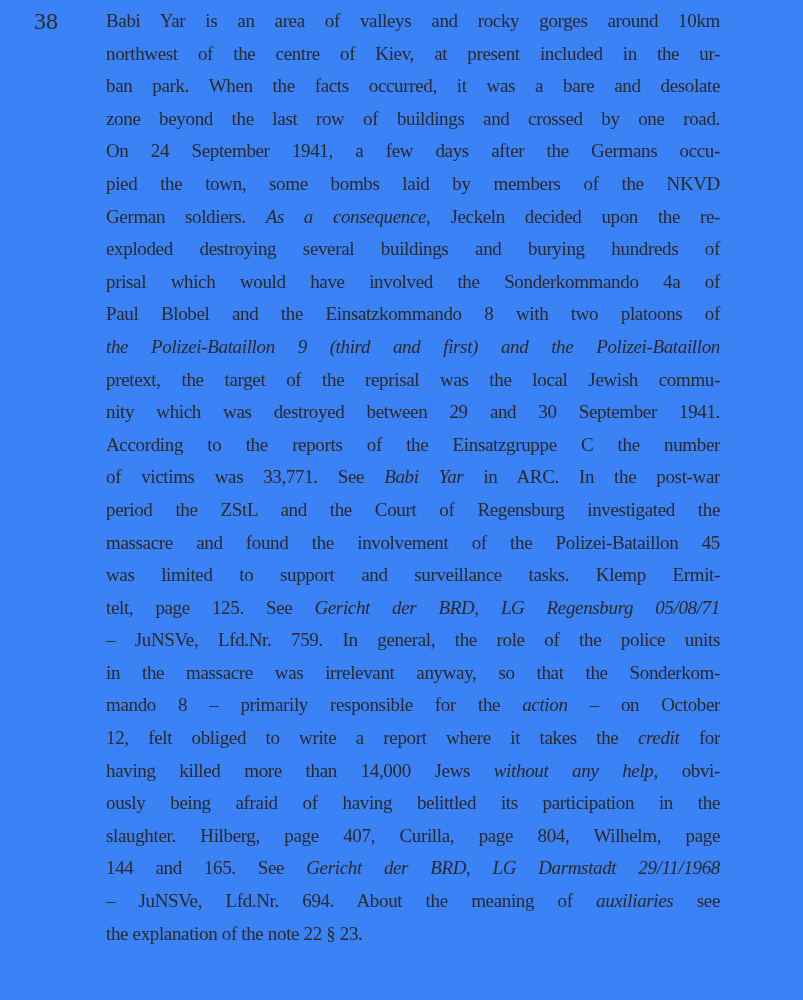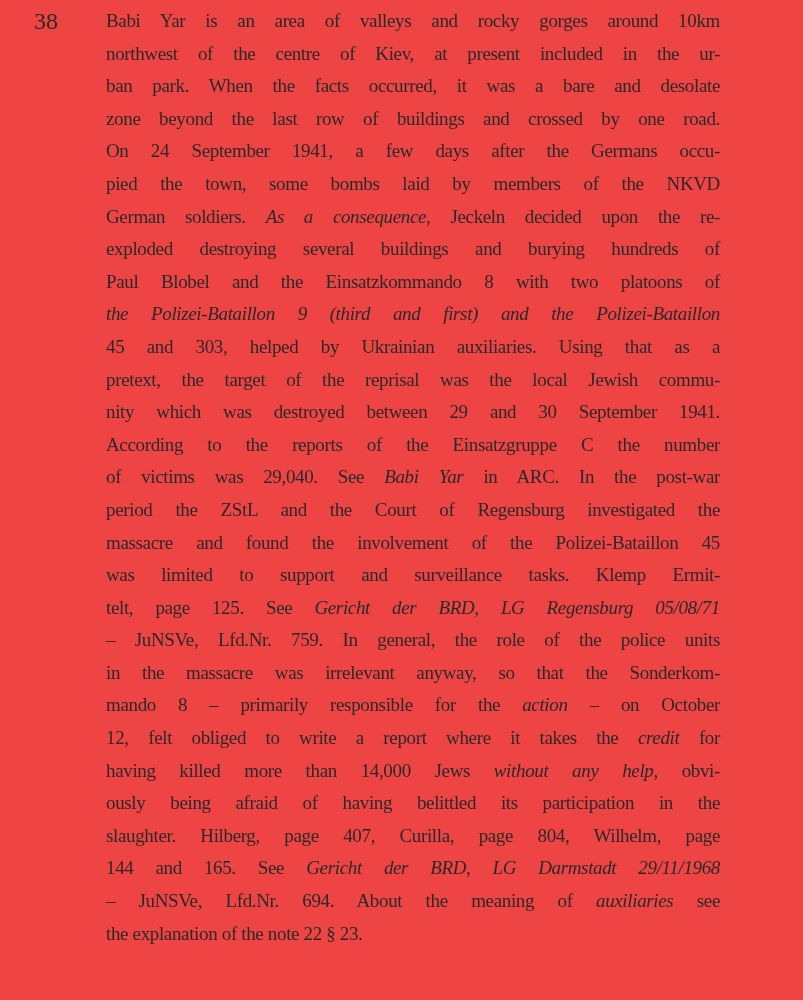--- a/index.html
+++ b/index.html
@@ -14,21 +14,21 @@
       overflow: hidden;
       font-family: "Liberation Serif", "DejaVu Serif", serif;
       color: #2a2a2a;
     }
     .page {
       position: absolute;
       left: 0;
       top: 0;
       width: 803px;
       height: 1000px;
-      background: #ef4444;
+      background: #3b82f6;
     }
     .note-number {
       position: absolute;
       left: 34px;
       top: 5px;
       font-size: 24px;
       line-height: 33px;
       color: #2a2a2a;
     }
     .note-body {
@@ -61,27 +61,27 @@
   <div class="note-number">38</div>
   <div class="note-body" id="note-body">
       <span class="line" style="display: block; width: 614px; word-spacing: 4.09091px;"><span class="seg">Babi Yar is an area of valleys and rocky gorges around 10km</span></span>
       <span class="line" style="display: block; width: 614px; word-spacing: 4.27273px;"><span class="seg">northwest of the centre of Kiev, at present included in the ur-</span></span>
       <span class="line" style="display: block; width: 614px; word-spacing: 4px;"><span class="seg">ban park. When the facts occurred, it was a bare and desolate</span></span>
       <span class="line" style="display: block; width: 614px; word-spacing: 2.36364px;"><span class="seg">zone beyond the last row of buildings and crossed by one road.</span></span>
       <span class="line" style="display: block; width: 614px; word-spacing: 5.5px;"><span class="seg">On 24 September 1941, a few days after the Germans occu-</span></span>
       <span class="line" style="display: block; width: 614px; word-spacing: 6.2px;"><span class="seg">pied the town, some bombs laid by members of the NKVD</span></span>
       <span class="line" style="display: block; width: 614px; word-spacing: 0.444444px;"><span class="seg">German soldiers. </span><span class="seg italic">As a consequence</span><span class="seg">, Jeckeln decided upon the re-</span></span>
       <span class="line" style="display: block; width: 614px; word-spacing: 3.57143px;"><span class="seg">exploded destroying several buildings and burying hundreds of</span></span>
+      <span class="line" style="display: block; width: 614px; word-spacing: 4px;"><span class="seg">prisal which would have involved the Sonderkommando 4a of</span></span>
       <span class="line" style="display: block; width: 614px; word-spacing: 3.77778px;"><span class="seg">Paul Blobel and the Einsatzkommando 8 with two platoons of</span></span>
       <span class="line" style="display: block; width: 614px; word-spacing: 2.375px; font-style: italic;"><span class="seg">the Polizei-Bataillon 9 (third and first) and the Polizei-Bataillon</span></span>
-      <span class="line" style="display: block; width: 614px; word-spacing: 5.6px;"><span class="seg">45 and 303, helped by Ukrainian auxiliaries. Using that as a</span></span>
       <span class="line" style="display: block; width: 614px; word-spacing: 3.5px;"><span class="seg">pretext, the target of the reprisal was the local Jewish commu-</span></span>
       <span class="line" style="display: block; width: 614px; word-spacing: 3.33333px;"><span class="seg">nity which was destroyed between 29 and 30 September 1941.</span></span>
       <span class="line" style="display: block; width: 614px; word-spacing: 6.11111px;"><span class="seg">According to the reports of the Einsatzgruppe C the number</span></span>
-      <span class="line" style="display: block; width: 614px; word-spacing: 4.18182px;"><span class="seg">of victims was 29,040. See </span><span class="seg italic">Babi Yar</span><span class="seg"> in ARC. In the post-war</span></span>
+      <span class="line" style="display: block; width: 614px; word-spacing: 4.18182px;"><span class="seg">of victims was 33,771. See </span><span class="seg italic">Babi Yar</span><span class="seg"> in ARC. In the post-war</span></span>
       <span class="line" style="display: block; width: 614px; word-spacing: 4.33333px;"><span class="seg">period the ZStL and the Court of Regensburg investigated the</span></span>
       <span class="line" style="display: block; width: 614px; word-spacing: 2.375px;"><span class="seg">massacre and found the involvement of the Polizei-Bataillon 45</span></span>
       <span class="line" style="display: block; width: 614px; word-spacing: 6.75px;"><span class="seg">was limited to support and surveillance tasks. Klemp Ermit-</span></span>
       <span class="line" style="display: block; width: 614px; word-spacing: 3.33333px;"><span class="seg">telt, page 125. See </span><span class="seg italic">Gericht der BRD, LG Regensburg 05/08/71</span></span>
       <span class="line" style="display: block; width: 614px; word-spacing: 3.63636px;"><span class="seg">– JuNSVe, Lfd.Nr. 759. In general, the role of the police units</span></span>
       <span class="line" style="display: block; width: 614px; word-spacing: 3px;"><span class="seg">in the massacre was irrelevant anyway, so that the Sonderkom-</span></span>
       <span class="line" style="display: block; width: 614px; word-spacing: 5.2px;"><span class="seg">mando 8 – primarily responsible for the </span><span class="seg italic">action</span><span class="seg"> – on October</span></span>
       <span class="line" style="display: block; width: 614px; word-spacing: 4.66667px;"><span class="seg">12, felt obliged to write a report where it takes the </span><span class="seg italic">credit</span><span class="seg"> for</span></span>
       <span class="line" style="display: block; width: 614px; word-spacing: 5.33333px;"><span class="seg">having killed more than 14,000 Jews </span><span class="seg italic">without any help,</span><span class="seg"> obvi-</span></span>
       <span class="line" style="display: block; width: 614px; word-spacing: 6.66667px;"><span class="seg">ously being afraid of having belittled its participation in the</span></span>

